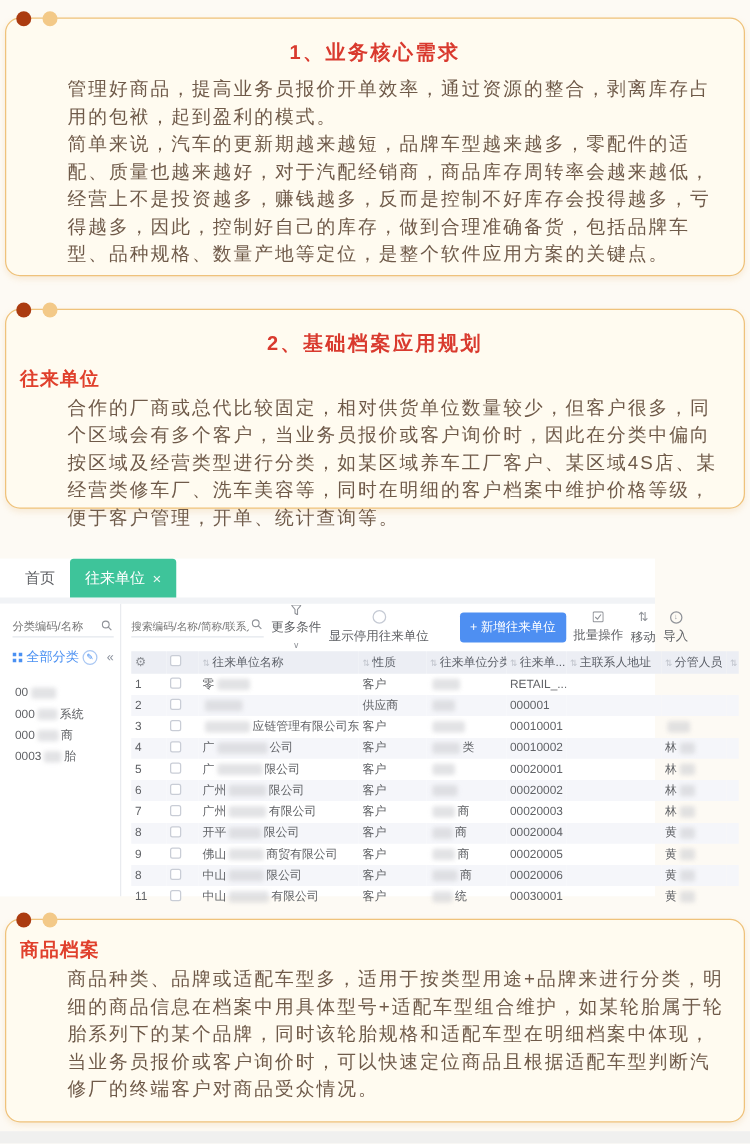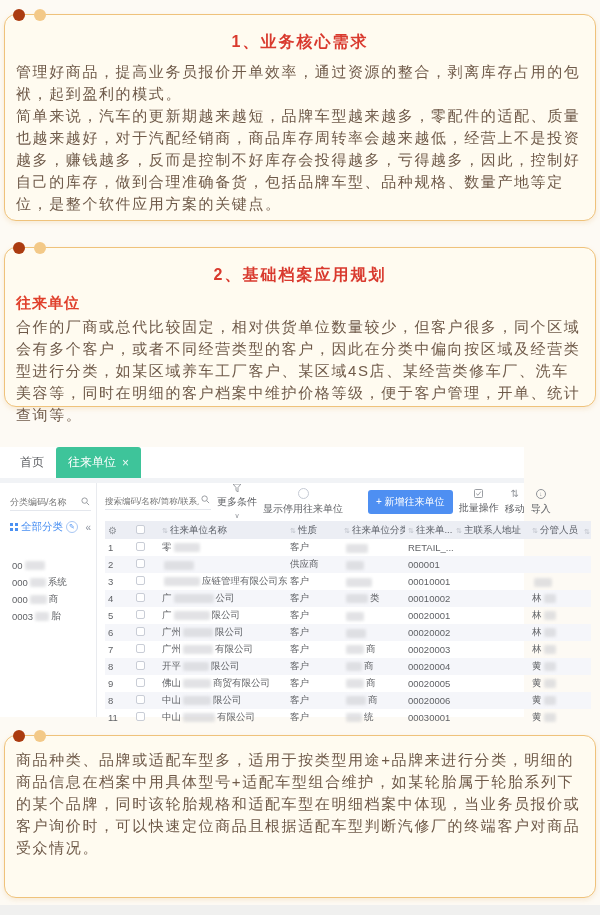--- a/index.html
+++ b/index.html
@@ -11,21 +11,21 @@
   .card { position:absolute; left:4px; width:592px; background:#fffbf0;
           border:1px solid #efc27b; border-radius:12px;
           box-shadow:0 2px 5px rgba(235,195,135,.28); padding:13px 11px 0 11px; }
   .dot { position:absolute; top:-6px; width:12px; height:12px; border-radius:50%; }
   .dot-dark { left:8px;  background:#ab3b10; }
   .dot-gold { left:29px; background:#f3c988; }
   .card-title { text-align:center; font-size:16px; font-weight:bold; color:#d93a2e;
                 letter-spacing:2px; margin:4px 0 8px 0; }
   .sub-title  { font-size:15px; font-weight:bold; color:#e0402c; letter-spacing:1px;
                 margin:2px 0 3px 0; }
-  .body-text  { font-size:15px; line-height:22px; letter-spacing:1.6px; color:#6f5a49; }
+  .body-text  { font-size:15px; line-height:22px; letter-spacing:1.6px; color:#6f5a49;margin-left:38px; }
 
   #card1 { top:14px;  height:207px; }
   #card2 { top:247px; height:160px; }
   #card3 { top:735px; height:163px; }
 
   
   .shot { position:absolute; left:0; top:447px; width:524px; height:270px;
           background:#ffffff; font-family:"Liberation Sans",sans-serif; }
   .tabbar { height:31px; display:flex; align-items:stretch; background:#fff; padding-left:8px; }
   .tab-home { font-size:12px; color:#606266; display:flex; align-items:center;
@@ -42,21 +42,21 @@
   .side-search { position:relative; }
   .side-search input { width:100%; border:none; border-bottom:1px solid #e4e7ed;
         font-size:9px; color:#606266; padding:2px 13px 3px 0; background:transparent; outline:none; }
   .mag { position:absolute; right:1px; top:1px; }
   .allcat { display:flex; align-items:center; gap:3px; margin-top:9px;
             font-size:10.5px; color:#4a90f2; }
   .edit-circ { width:12px; height:12px; border:1px solid #a9c7f3; border-radius:50%;
                display:inline-flex; align-items:center; justify-content:center;
                font-size:7px; color:#4a90f2; flex:none; }
   .collapse { margin-left:auto; color:#8a909c; font-size:10px; }
-  .side-list { margin-top:23px; }
+  .side-list { margin-top:13px; }
   .side-item { height:17px; display:flex; align-items:center; font-size:9.5px;
                color:#606266; padding-left:2px; white-space:nowrap; }
 
   
   .blur { display:inline-block; height:9px; background:#cfd0d4; opacity:.6;
           filter:blur(1.5px); border-radius:2px; margin:0 2px; vertical-align:middle; flex:none; }
 
   
   .main { flex:1; padding:7px 4px 0 8px; min-width:0; }
   .toolbar { display:flex; align-items:center; gap:6px; height:24px;
@@ -103,21 +103,21 @@
     <h2 class="card-title">1、业务核心需求</h2>
     <p class="body-text">管理好商品，提高业务员报价开单效率，通过资源的整合，剥离库存占用的包袱，起到盈利的模式。</p>
     <p class="body-text">简单来说，汽车的更新期越来越短，品牌车型越来越多，零配件的适配、质量也越来越好，对于汽配经销商，商品库存周转率会越来越低，经营上不是投资越多，赚钱越多，反而是控制不好库存会投得越多，亏得越多，因此，控制好自己的库存，做到合理准确备货，包括品牌车型、品种规格、数量产地等定位，是整个软件应用方案的关键点。</p>
   </section>
 
   <section class="card" id="card2">
     <span class="dot dot-dark"></span>
     <span class="dot dot-gold"></span>
     <h2 class="card-title">2、基础档案应用规划</h2>
     <h3 class="sub-title">往来单位</h3>
-    <p class="body-text">合作的厂商或总代比较固定，相对供货单位数量较少，但客户很多，同个区域会有多个客户，或者不同经营类型的客户，因此在分类中偏向按区域及经营类型进行分类，如某区域养车工厂客户、某区域4S店、某经营类修车厂、洗车美容等，同时在明细的客户档案中维护价格等级，便于客户管理，开单、统计查询等。</p>
+    <p class="body-text">合作的厂商或总代比较固定，相对供货单位数量较少，但客户很多，同个区域会有多个客户，当业务员报价或客户询价时，因此在分类中偏向按区域及经营类型进行分类，如某区域养车工厂客户、某区域4S店、某经营类修车厂、洗车美容等，同时在明细的客户档案中维护价格等级，便于客户管理，开单、统计查询等。</p>
   </section>
 
   <div class="shot">
     <div class="tabbar">
       <div class="tab-home">
         <span>首页</span>
       </div>
       <div class="tab-active">
         <span>往来单位</span>
         <span class="tab-close">×</span>
@@ -367,17 +367,18 @@
               </tr>
             </tbody>
         </table>
       </div>
     </div>
   </div>
 
   <section class="card" id="card3">
     <span class="dot dot-dark"></span>
     <span class="dot dot-gold"></span>
+    <h3 class="sub-title">商品档案</h3>
     <p class="body-text">商品种类、品牌或适配车型多，适用于按类型用途+品牌来进行分类，明细的商品信息在档案中用具体型号+适配车型组合维护，如某轮胎属于轮胎系列下的某个品牌，同时该轮胎规格和适配车型在明细档案中体现，当业务员报价或客户询价时，可以快速定位商品且根据适配车型判断汽修厂的终端客户对商品受众情况。</p>
   </section>
 
   <div class="footer-strip"></div>
 </div>
 
 </body></html>

